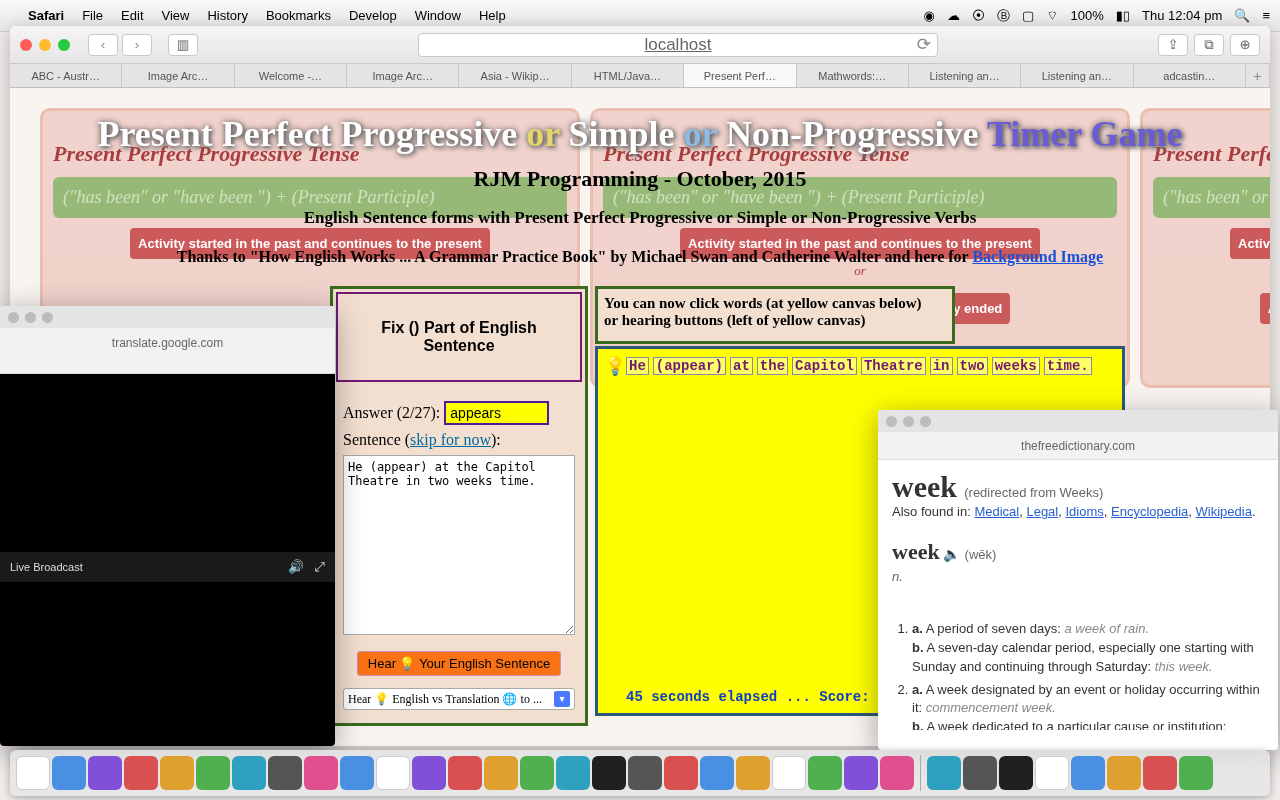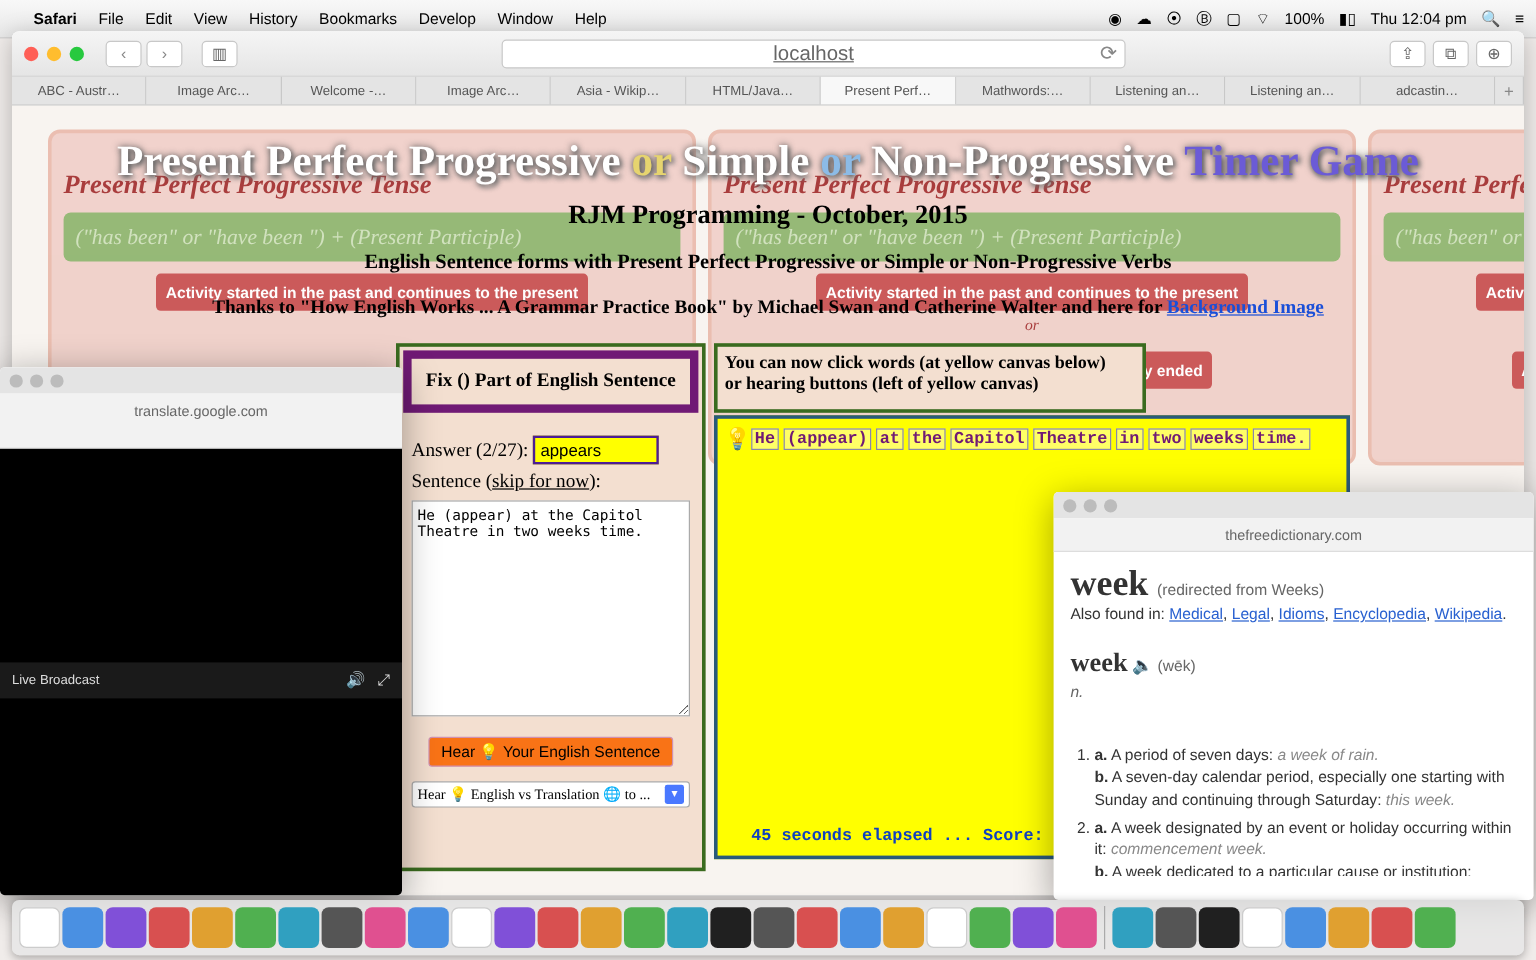--- a/index.html
+++ b/index.html
@@ -44,25 +44,25 @@
 .headline { position:absolute; top:25px; left:0; right:0; text-align:center; font-family: Georgia, serif; font-size:36px; font-weight:bold; color:#fff; text-shadow: 0 0 6px #555, 2px 2px 4px #777; }
 .headline .o1{color:#e6d46f}.headline .o2{color:#8cbbe6}.headline .tg{color:#6b5bd6}
 .sub1 { position:absolute; top:78px; left:0; right:0; text-align:center; font-family:"Times New Roman",serif; font-size:22px; font-weight:bold;}
 .sub2 { position:absolute; top:120px; left:0; right:0; text-align:center; font-family:"Times New Roman",serif; font-size:17px; font-weight:bold;}
 .sub3 { position:absolute; top:160px; left:0; right:0; text-align:center; font-family:"Times New Roman",serif; font-size:16px; font-weight:bold;}
 .sub3 a { color:#1a4fd8; }
 
 
 .panel { position:absolute; border:3px solid #3a6b1f; background:#f3dfd0; }
 .panel.left { top:198px; left:320px; width:258px; height:440px; }
-.panel.left .hdr { border:7px solid #701a75; margin:3px; padding:10px; text-align:center; font-family:Liberation Serif, serif; font-weight:bold; font-size:16px; background:#f3dfd0;}
+.panel.left .hdr { border:2px solid #701a75; margin:3px; padding:25px; text-align:center; font-family:Liberation Sans, sans-serif; font-weight:bold; font-size:16px; background:#f3dfd0;}
 .panel.left .body { padding:10px; font-family:"Times New Roman",serif; font-size:16px;}
 .panel.left .aline { margin:6px 0; }
 .panel.left input.ans { background:#ffff00; border:2px solid #4c1d95; padding:2px 4px; font-size:14px; width:105px;}
-.panel.left a.skip { color:#000000; text-decoration:underline;margin-top:44px; }
+.panel.left a.skip { color:#0369a1; text-decoration:underline;margin-top:44px; }
 .panel.left textarea { width:100%; height:180px; font-size:12px; border:1px solid #aaa; padding:4px; resize:both;}
 .panel.left .hearbtn { display:block; margin:12px auto 6px; background:#f97316; border:1px solid #d090b0; padding:4px 10px; font-size:13px; border-radius:3px;}
 .panel.left .selwrap { margin-top:12px; display:flex; align-items:center; gap:4px; border:1px solid #aaa; background:#fff; border-radius:3px; padding:2px 4px; font-size:12px;}
 .panel.left .selwrap .arrow{ margin-left:auto; background:#4a78ff; color:#fff; width:16px; height:16px; text-align:center; border-radius:2px; font-size:10px; line-height:16px;}
 
 .panel.right { top:198px; left:585px; width:360px; height:58px; background:#f3dfd0; }
 .panel.right .txt { text-align:left; font-family:"Times New Roman",serif; font-weight:bold; font-size:15px; padding:6px;}
 
 .canvaswrap { position:absolute; top:258px; left:585px; width:530px; height:370px; border:3px solid #2a5a7a; background:#ffff00; }
 .canvaswrap .bulb { position:absolute; left:6px; top:6px; font-size:18px;}

